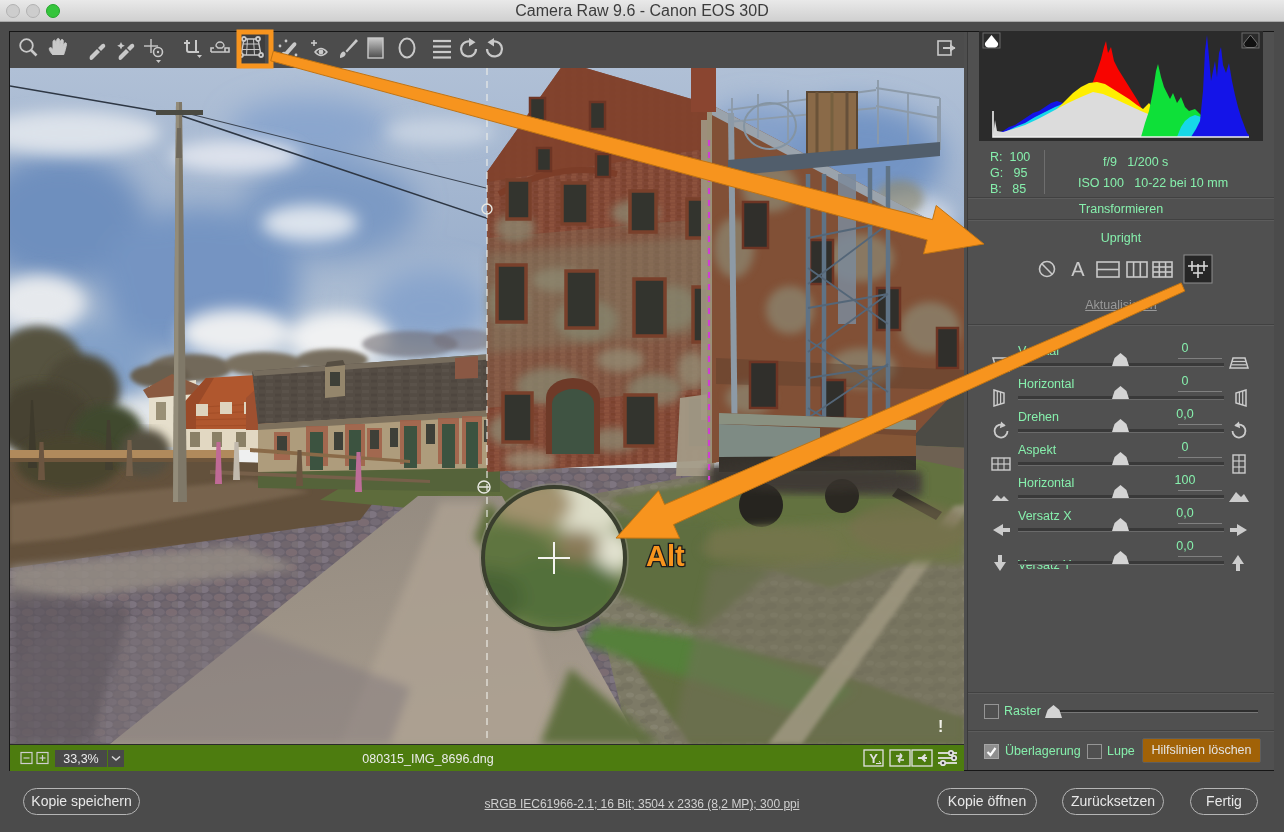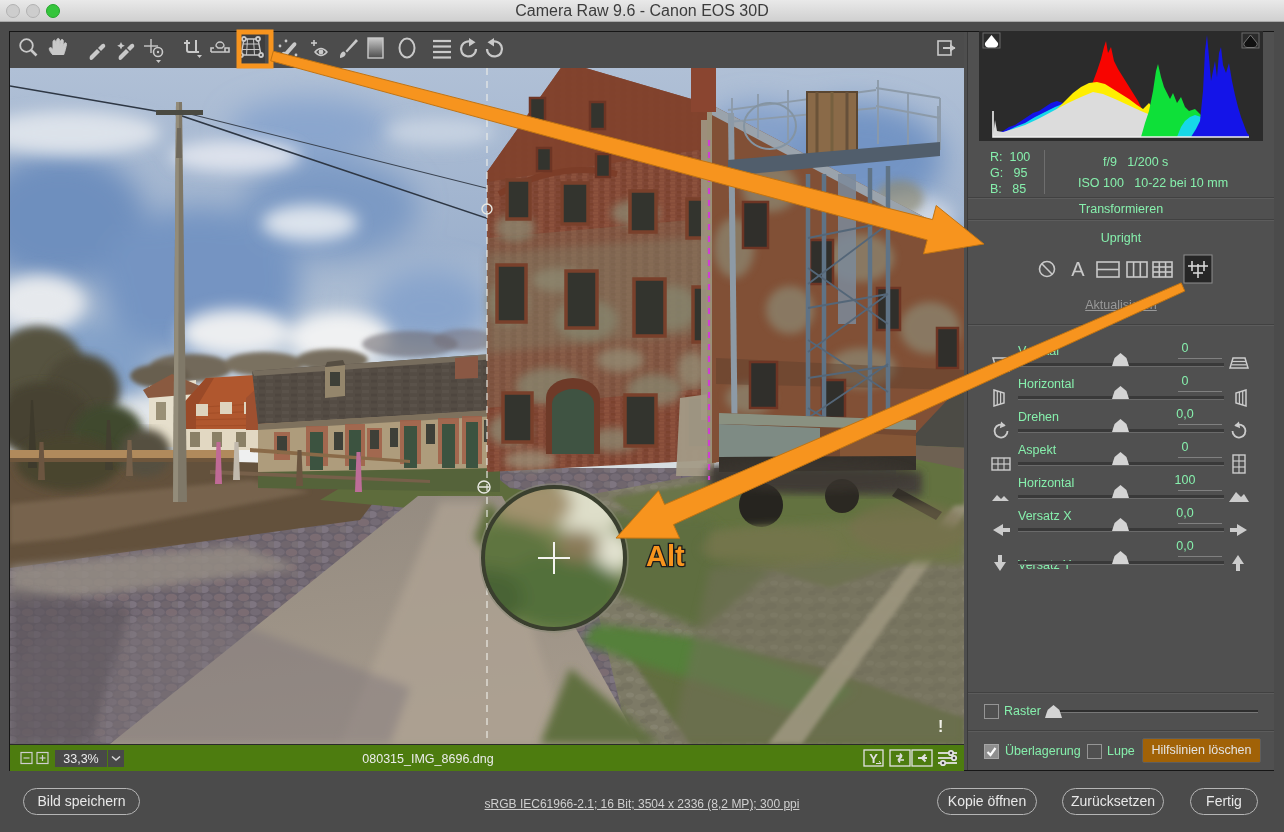--- a/index.html
+++ b/index.html
@@ -706,21 +706,21 @@
   <div class="cb" style="left:16px;top:712px;background:#8e8e8e;border-color:#a5a5a5;"></div>
   <svg class="abs" style="left:16px;top:712px;" width="15" height="15">
       <path d="M3.5 8 L6.5 11 L11.5 4" stroke="#fafafa" stroke-width="2.2" fill="none"></path>
     </svg>
   <div class="ptext abs" style="left:37px;top:712px;">Überlagerung</div>
   <div class="cb" style="left:119px;top:712px;"></div>
   <div class="ptext abs" style="left:139px;top:712px;">Lupe</div>
   <div class="abs" style="left:174px;top:706px;width:117px;height:23px;background:#a16207;border:1px solid #5e5e5e;border-radius:2px;color:#e3e3e3;font-size:12.5px;text-align:center;line-height:23px;">Hilfslinien löschen</div>
 </div>
 
-<div class="pill" style="left:23px;top:788px;width:115px;">Bild speichern</div>
+<div class="pill" style="left:23px;top:788px;width:115px;">Kopie speichern</div>
 <div class="abs" style="left:0;top:794px;width:1284px;text-align:center;"><span style="color:#cfcfcf;font-size:12px;text-decoration:underline;">sRGB IEC61966-2.1; 16 Bit; 3504 x 2336 (8,2 MP); 300 ppi</span></div>
 <div class="pill" style="left:937px;top:788px;width:98px;">Kopie öffnen</div>
 <div class="pill" style="left:1062px;top:788px;width:100px;">Zurücksetzen</div>
 <div class="pill" style="left:1190px;top:788px;width:66px;">Fertig</div>
 
 <svg class="abs" id="arrows" style="left:0;top:0;pointer-events:none;" width="1284" height="832" viewBox="0 0 1284 832">
   <rect x="239" y="32" width="32" height="34" fill="none" stroke="#f7941e" stroke-width="5"></rect>
   <polygon points="270.7,60.8 927.2,239.9 923.5,253.9 984.0,244.0 936.2,205.5 932.5,219.6 273.3,51.2" fill="#f7941e" stroke="#c17413" stroke-width="1"></polygon>
   <polygon points="1181.2,282.9 664.6,504.5 658.5,490.7 616.0,538.0 679.6,538.3 673.5,524.6 1184.8,291.1" fill="#f7941e" stroke="#c17413" stroke-width="1"></polygon>
   <text x="646" y="566" font-family="Liberation Sans" font-size="29" font-weight="bold" fill="#f7941e" stroke="#1b1b1b" stroke-width="2.6" paint-order="stroke">Alt</text>

